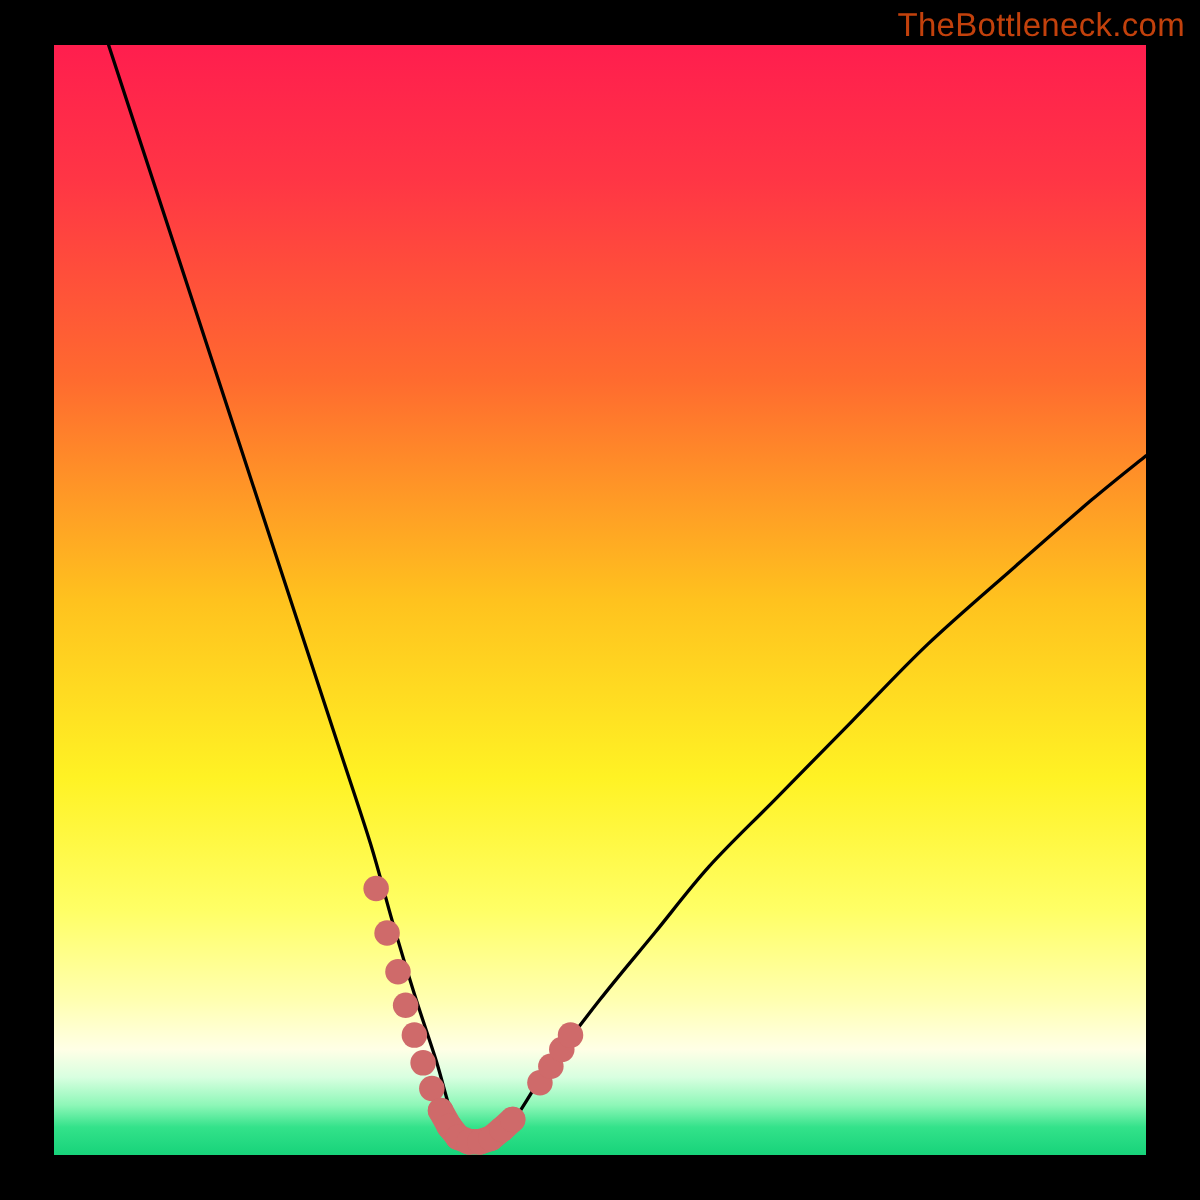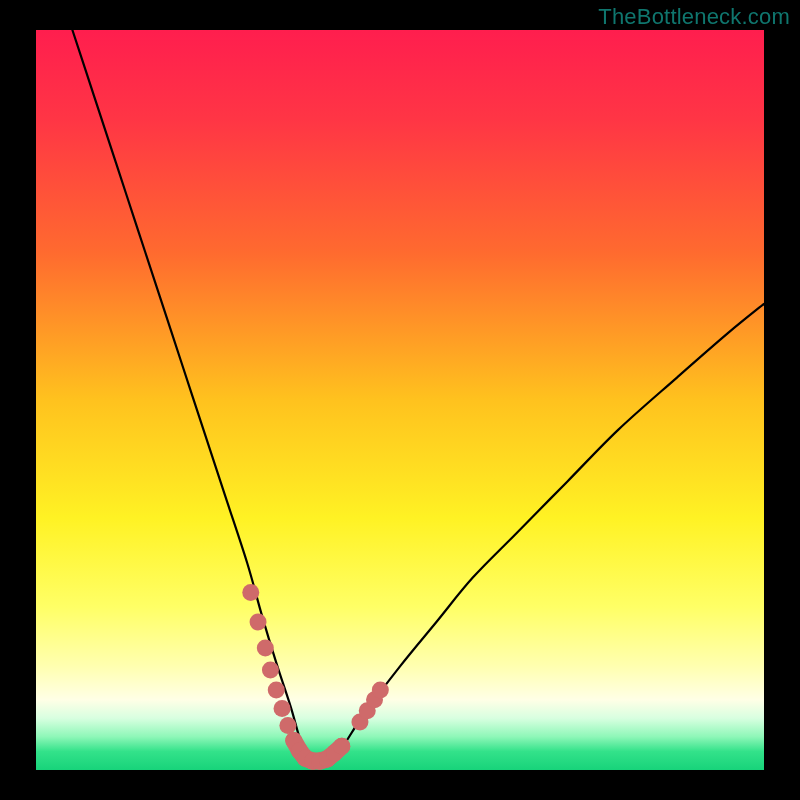--- a/index.html
+++ b/index.html
@@ -14,21 +14,21 @@
   .stage {
     position: relative;
     width: 800px;
     height: 800px;
     background: #000;
   }
   .watermark {
     position: absolute;
     top: 4px;
     right: 10px;
-    color: #0f766e;
+    color: #c2410c;
     font-size: 22px;
     font-weight: 500;
     letter-spacing: 0.2px;
     z-index: 20;
     user-select: none;
   }
   svg.plot {
     position: absolute;
     left: 0;
     top: 0;

